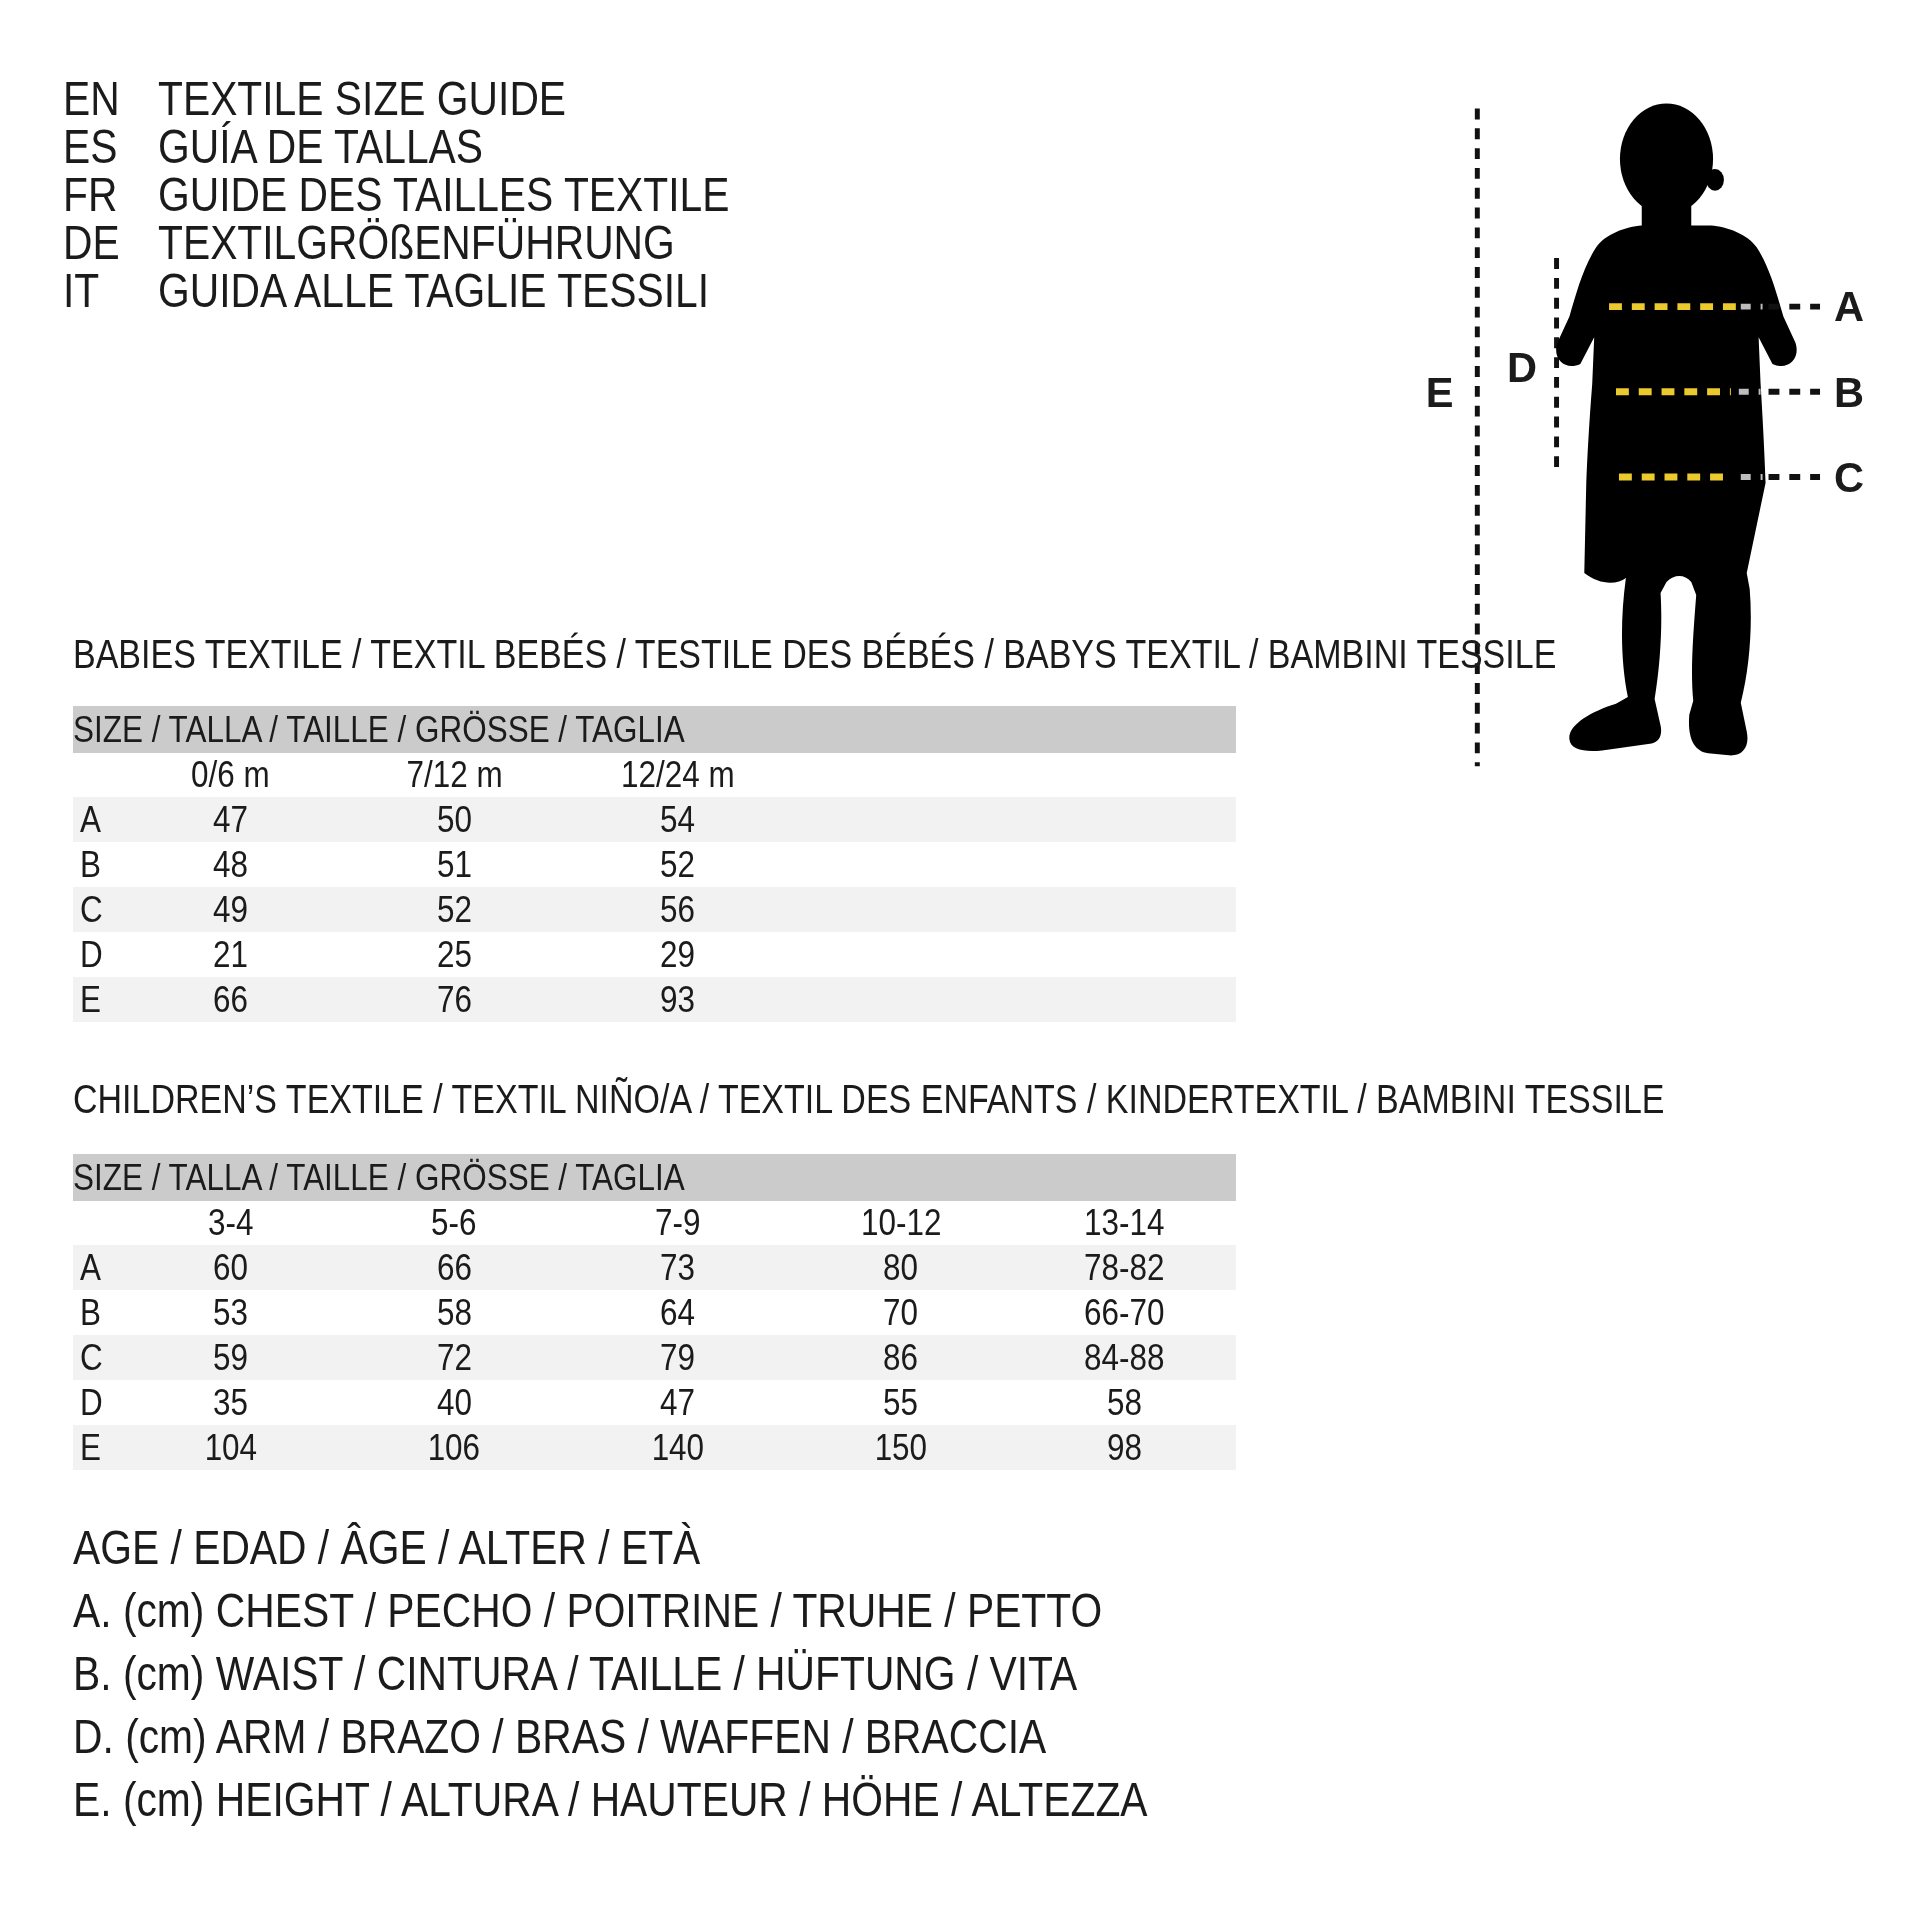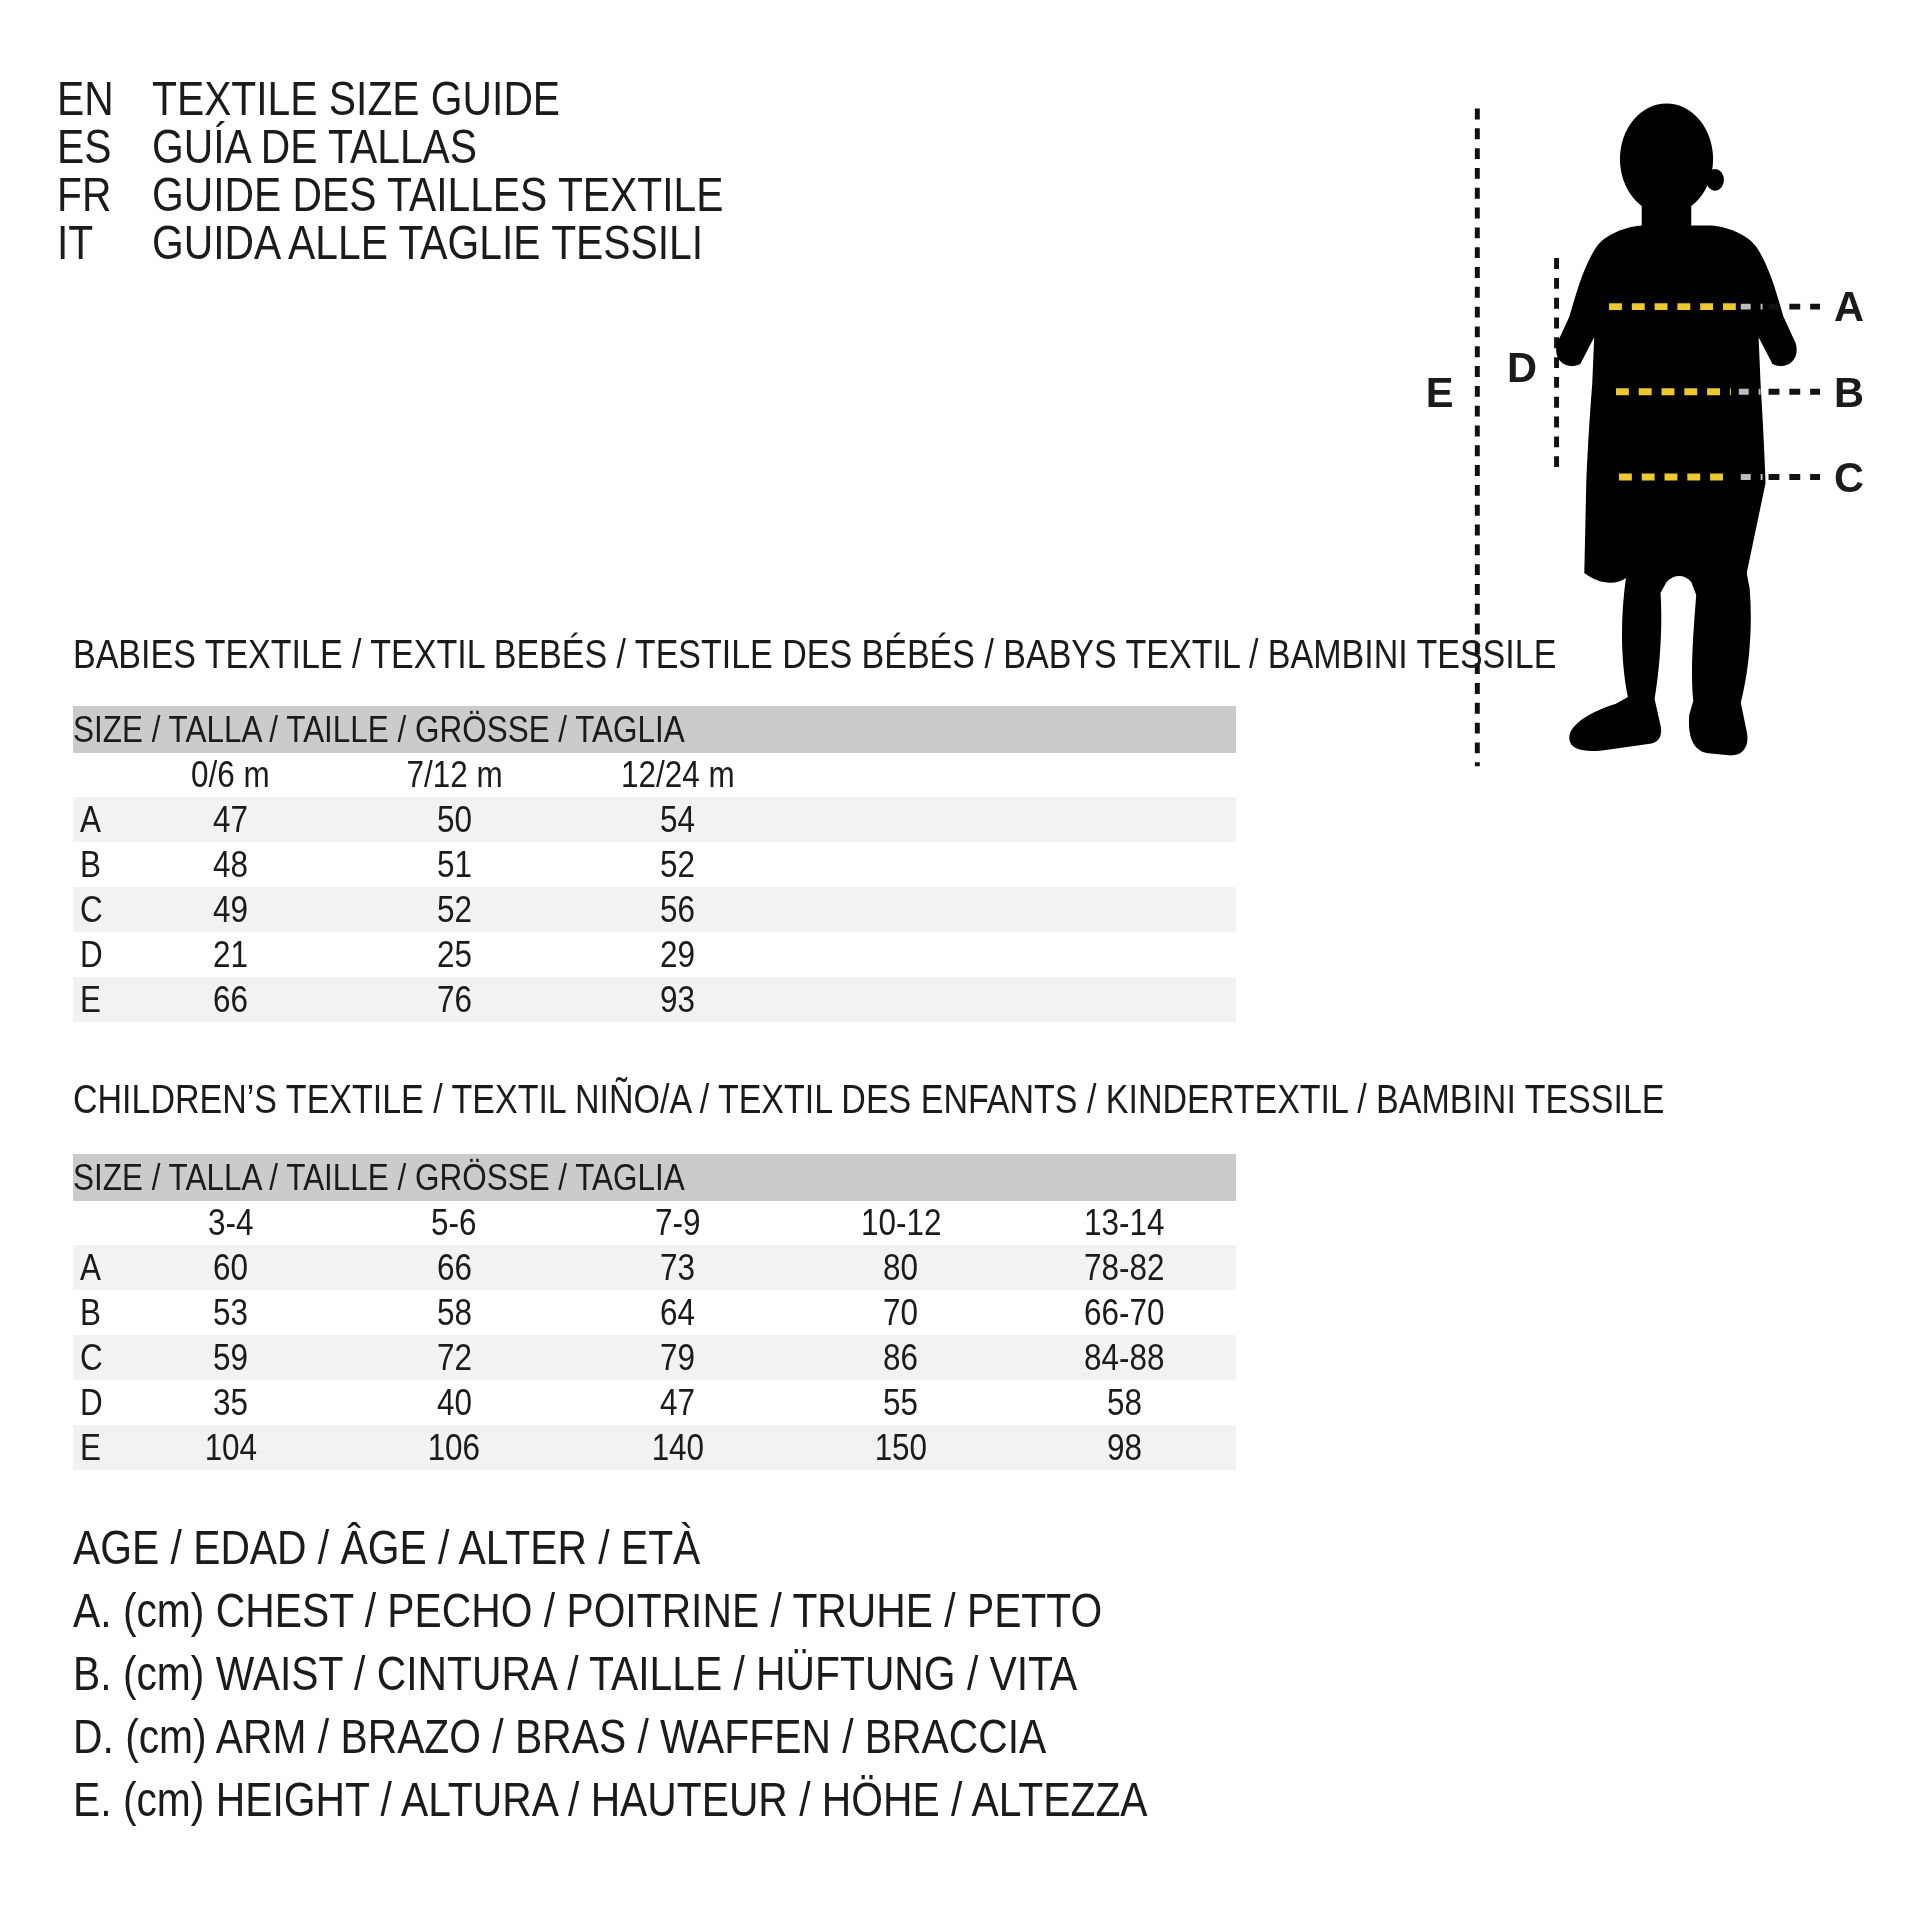--- a/index.html
+++ b/index.html
@@ -3,21 +3,21 @@
 <meta charset="utf-8">
 <style>
   html,body{margin:0;padding:0;background:#ffffff;width:1927px;height:1927px;overflow:hidden;}
   body{font-family:"Liberation Sans","DejaVu Sans",sans-serif;color:#1b1b1b;
        -webkit-font-smoothing:antialiased;position:relative;}
   
   .cx{display:inline-block;transform:scaleX(.85);transform-origin:0 50%;white-space:nowrap;}
   .cxc{display:inline-block;transform:scaleX(.85);transform-origin:50% 50%;white-space:nowrap;}
 
   
-  .langs{position:absolute;left:57px;top:75px;}
+  .langs{position:absolute;left:63px;top:75px;}
   .lang-row{height:48px;line-height:48px;font-size:48px;}
   .lang-code{display:inline-block;width:95px;vertical-align:top;}
   
   .sec-heading{position:absolute;left:73px;height:44px;line-height:44px;font-size:40px;text-decoration:underline;}
   
   .stable{position:absolute;left:73px;width:1163px;}
   .sbar{height:47px;line-height:47px;background:#cbcbcb;font-size:37px;}
   .shead,.srow{display:grid;grid-template-columns:46px repeat(5,1fr);align-items:center;}
   .shead{height:44px;font-size:37px;}
   .srow{height:45px;font-size:37px;}
@@ -31,20 +31,21 @@
   .figure{position:absolute;left:1406px;top:57px;width:521px;height:738px;}
   svg text{font-family:"Liberation Sans","DejaVu Sans",sans-serif;font-weight:700;font-size:42px;fill:#1b1b1b;}
 </style>
 </head>
 <body>
 
 <section class="langs">
     <div class="lang-row"><span class="lang-code"><span class="cx">EN</span></span><span><span class="cx">TEXTILE SIZE GUIDE</span></span></div>
     <div class="lang-row"><span class="lang-code"><span class="cx">ES</span></span><span><span class="cx">GUÍA DE TALLAS</span></span></div>
     <div class="lang-row"><span class="lang-code"><span class="cx">FR</span></span><span><span class="cx">GUIDE DES TAILLES TEXTILE</span></span></div>
+    <div class="lang-row"><span class="lang-code"><span class="cx">DE</span></span><span><span class="cx">TEXTILGRÖßENFÜHRUNG</span></span></div>
     <div class="lang-row"><span class="lang-code"><span class="cx">IT</span></span><span><span class="cx">GUIDA ALLE TAGLIE TESSILI</span></span></div>
   </section>
 
 <div class="figure">
   <svg width="521" height="738" viewBox="0 0 526 745">
 
     <line x1="72" y1="52" x2="72" y2="716" stroke="#111111" stroke-width="5" stroke-dasharray="11 9"></line>
 
     <line x1="152" y1="203" x2="152" y2="414" stroke="#111111" stroke-width="5" stroke-dasharray="11 9"></line>
 

